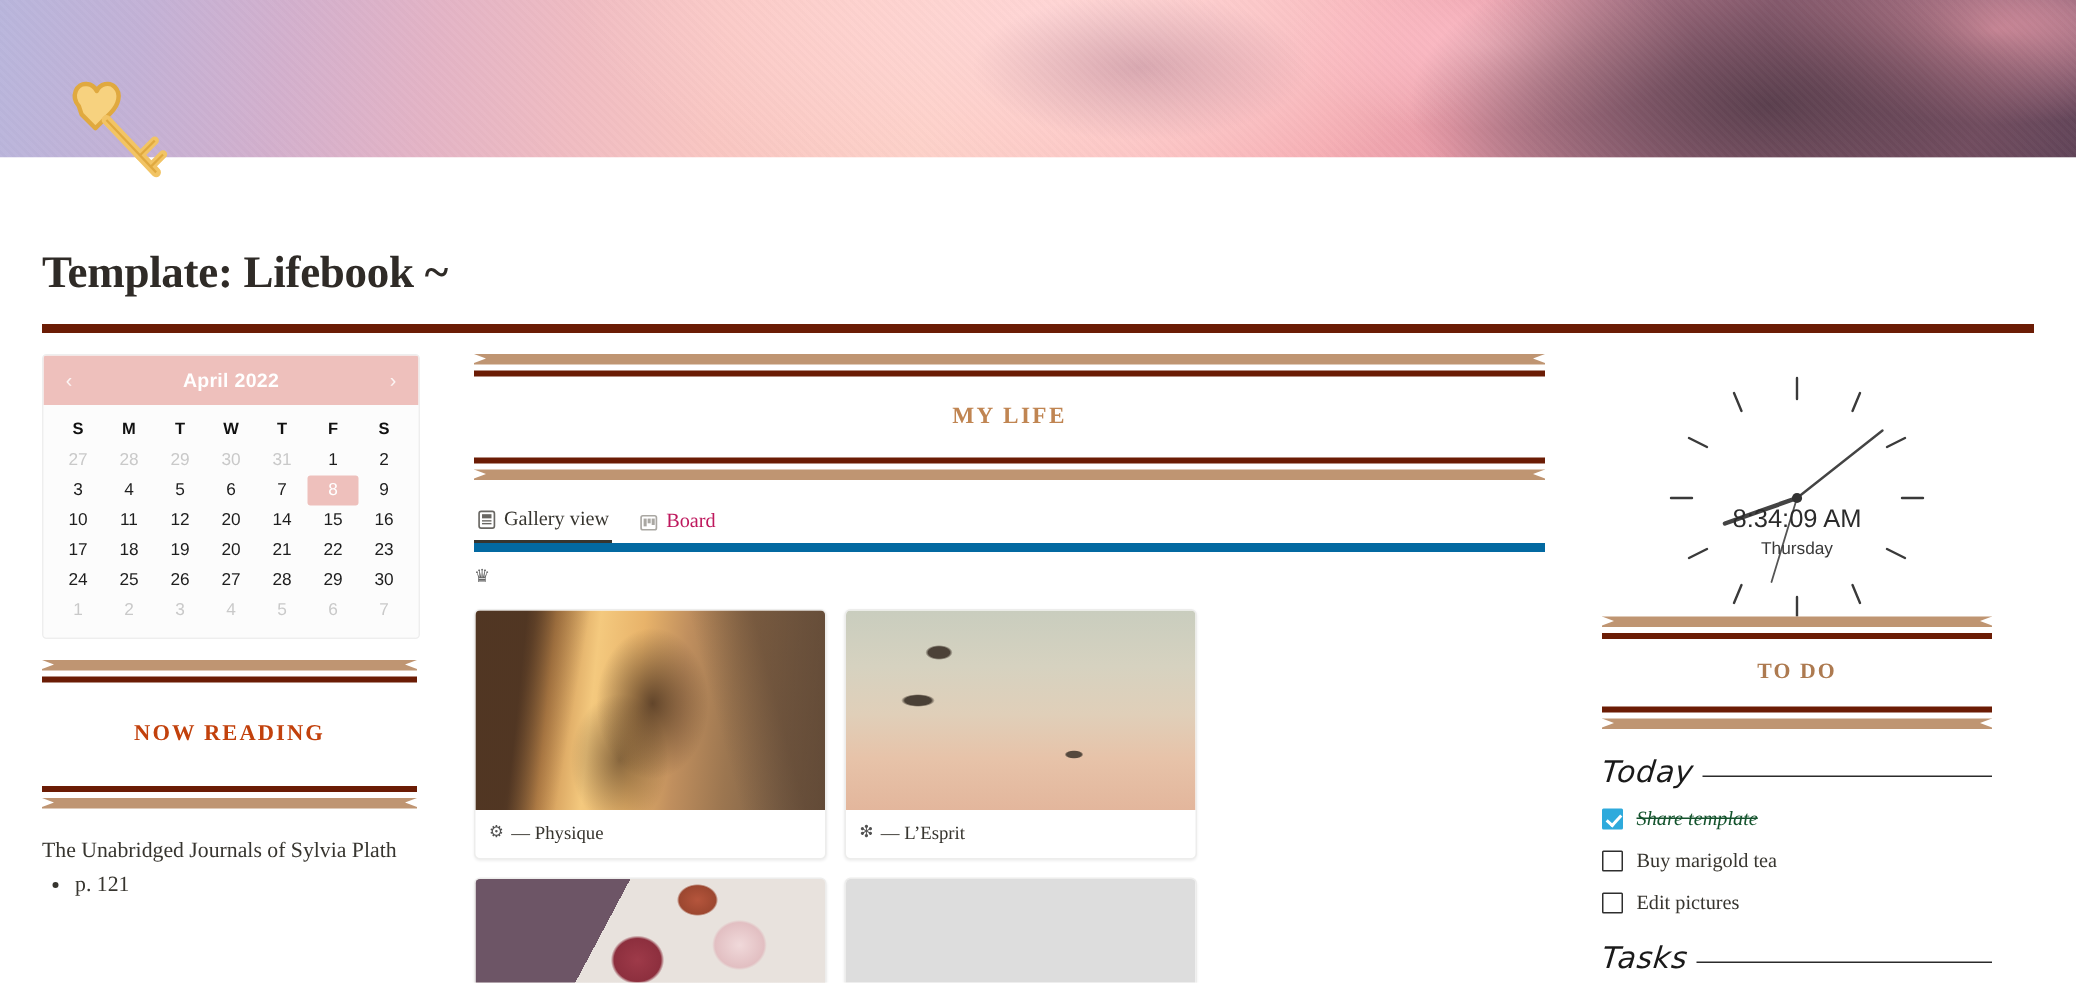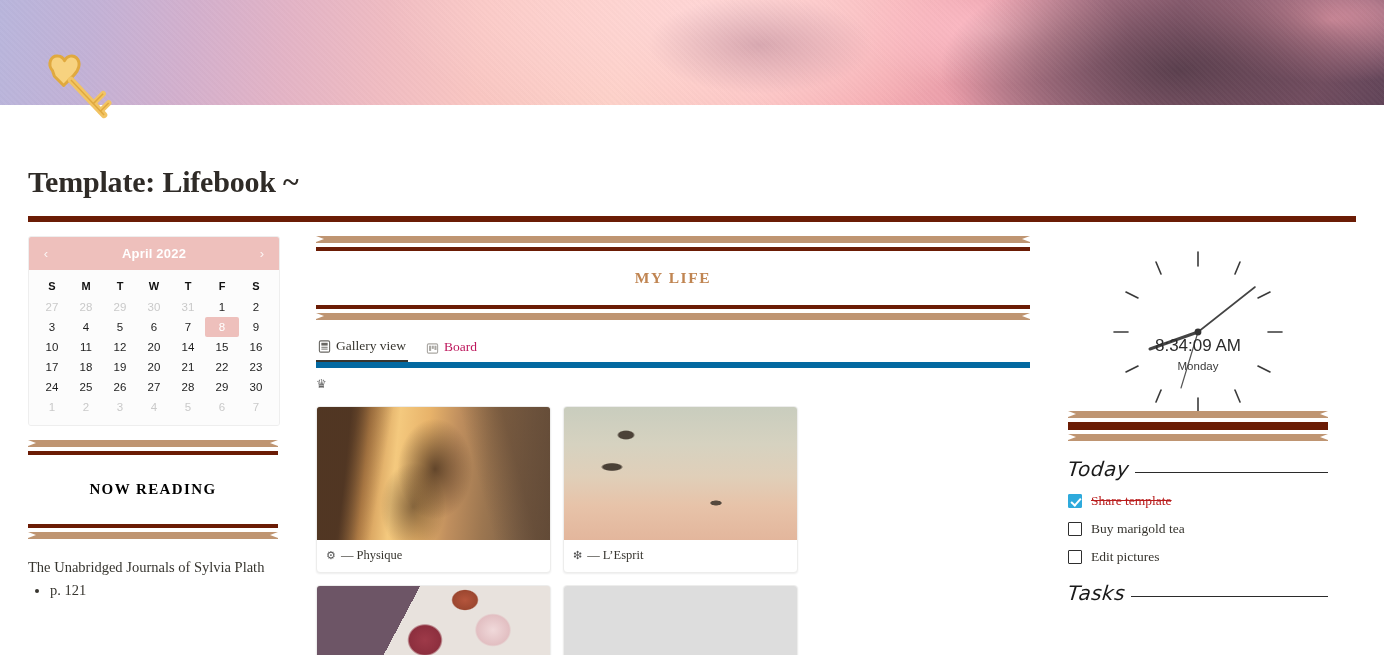--- a/index.html
+++ b/index.html
@@ -168,21 +168,21 @@
   }
   .div-maroon {
     height: 4px;
     background: #6b1c05;
   }
   .div-gap { height: 4px; }
 
   
   .section-title {
     text-align: center;
-    color: #000000;
+    color: #c2410c;
     font-weight: bold;
     font-size: 15px;
     letter-spacing: 1.4px;
     font-family: "Liberation Serif", "DejaVu Serif", serif;
   }
   .reading-text {
     font-size: 14.5px;
     color: #37352f;
     margin-top: 20px;
   }
@@ -413,22 +413,23 @@
   .chk.done::after {
     content: "";
     position: absolute;
     left: 4px; top: 0.5px;
     width: 4px; height: 8px;
     border: solid #fff;
     border-width: 0 2px 2px 0;
     transform: rotate(42deg);
   }
   .todo-label.done {
-    color: #b91c1c;
+    color: #14532d;
     text-decoration: line-through;
+    font-style: italic;
   }
 </style>
 </head>
 <body>
 
 <div class="cover">
   <div class="cover-img"></div>
   <div class="cover-grain"></div>
 </div>
 
@@ -635,27 +636,28 @@
             <line x1="31" y1="96" x2="45" y2="96"></line>
             <line x1="43" y1="56" x2="55" y2="62"></line>
             <line x1="73" y1="26" x2="78" y2="38"></line>
           </g>
           <line x1="115" y1="96" x2="67" y2="113" stroke="#444" stroke-width="3" stroke-linecap="round"></line>
           <line x1="115" y1="96" x2="172" y2="51" stroke="#444" stroke-width="1.6" stroke-linecap="round"></line>
           <line x1="115" y1="96" x2="98" y2="152" stroke="#555" stroke-width="1.2" stroke-linecap="round"></line>
           <circle cx="115" cy="96" r="3.4" fill="#333"></circle>
         </svg>
         <div class="clock-time">8:34:09 AM</div>
-        <div class="clock-day">Monday</div>
+        <div class="clock-day">Thursday</div>
       </div>
 
       <div class="div-tan"></div>
       <div class="div-gap"></div>
       <div class="div-maroon"></div>
 
+      <div class="todo-title">TO DO</div>
 
       <div class="div-maroon"></div>
       <div class="div-gap"></div>
       <div class="div-tan"></div>
 
       <div id="todo-groups">
           <div class="todo-group">
             <div class="todo-group-head">
               <div class="todo-group-name">Today</div>
               <div class="todo-group-line"></div>

